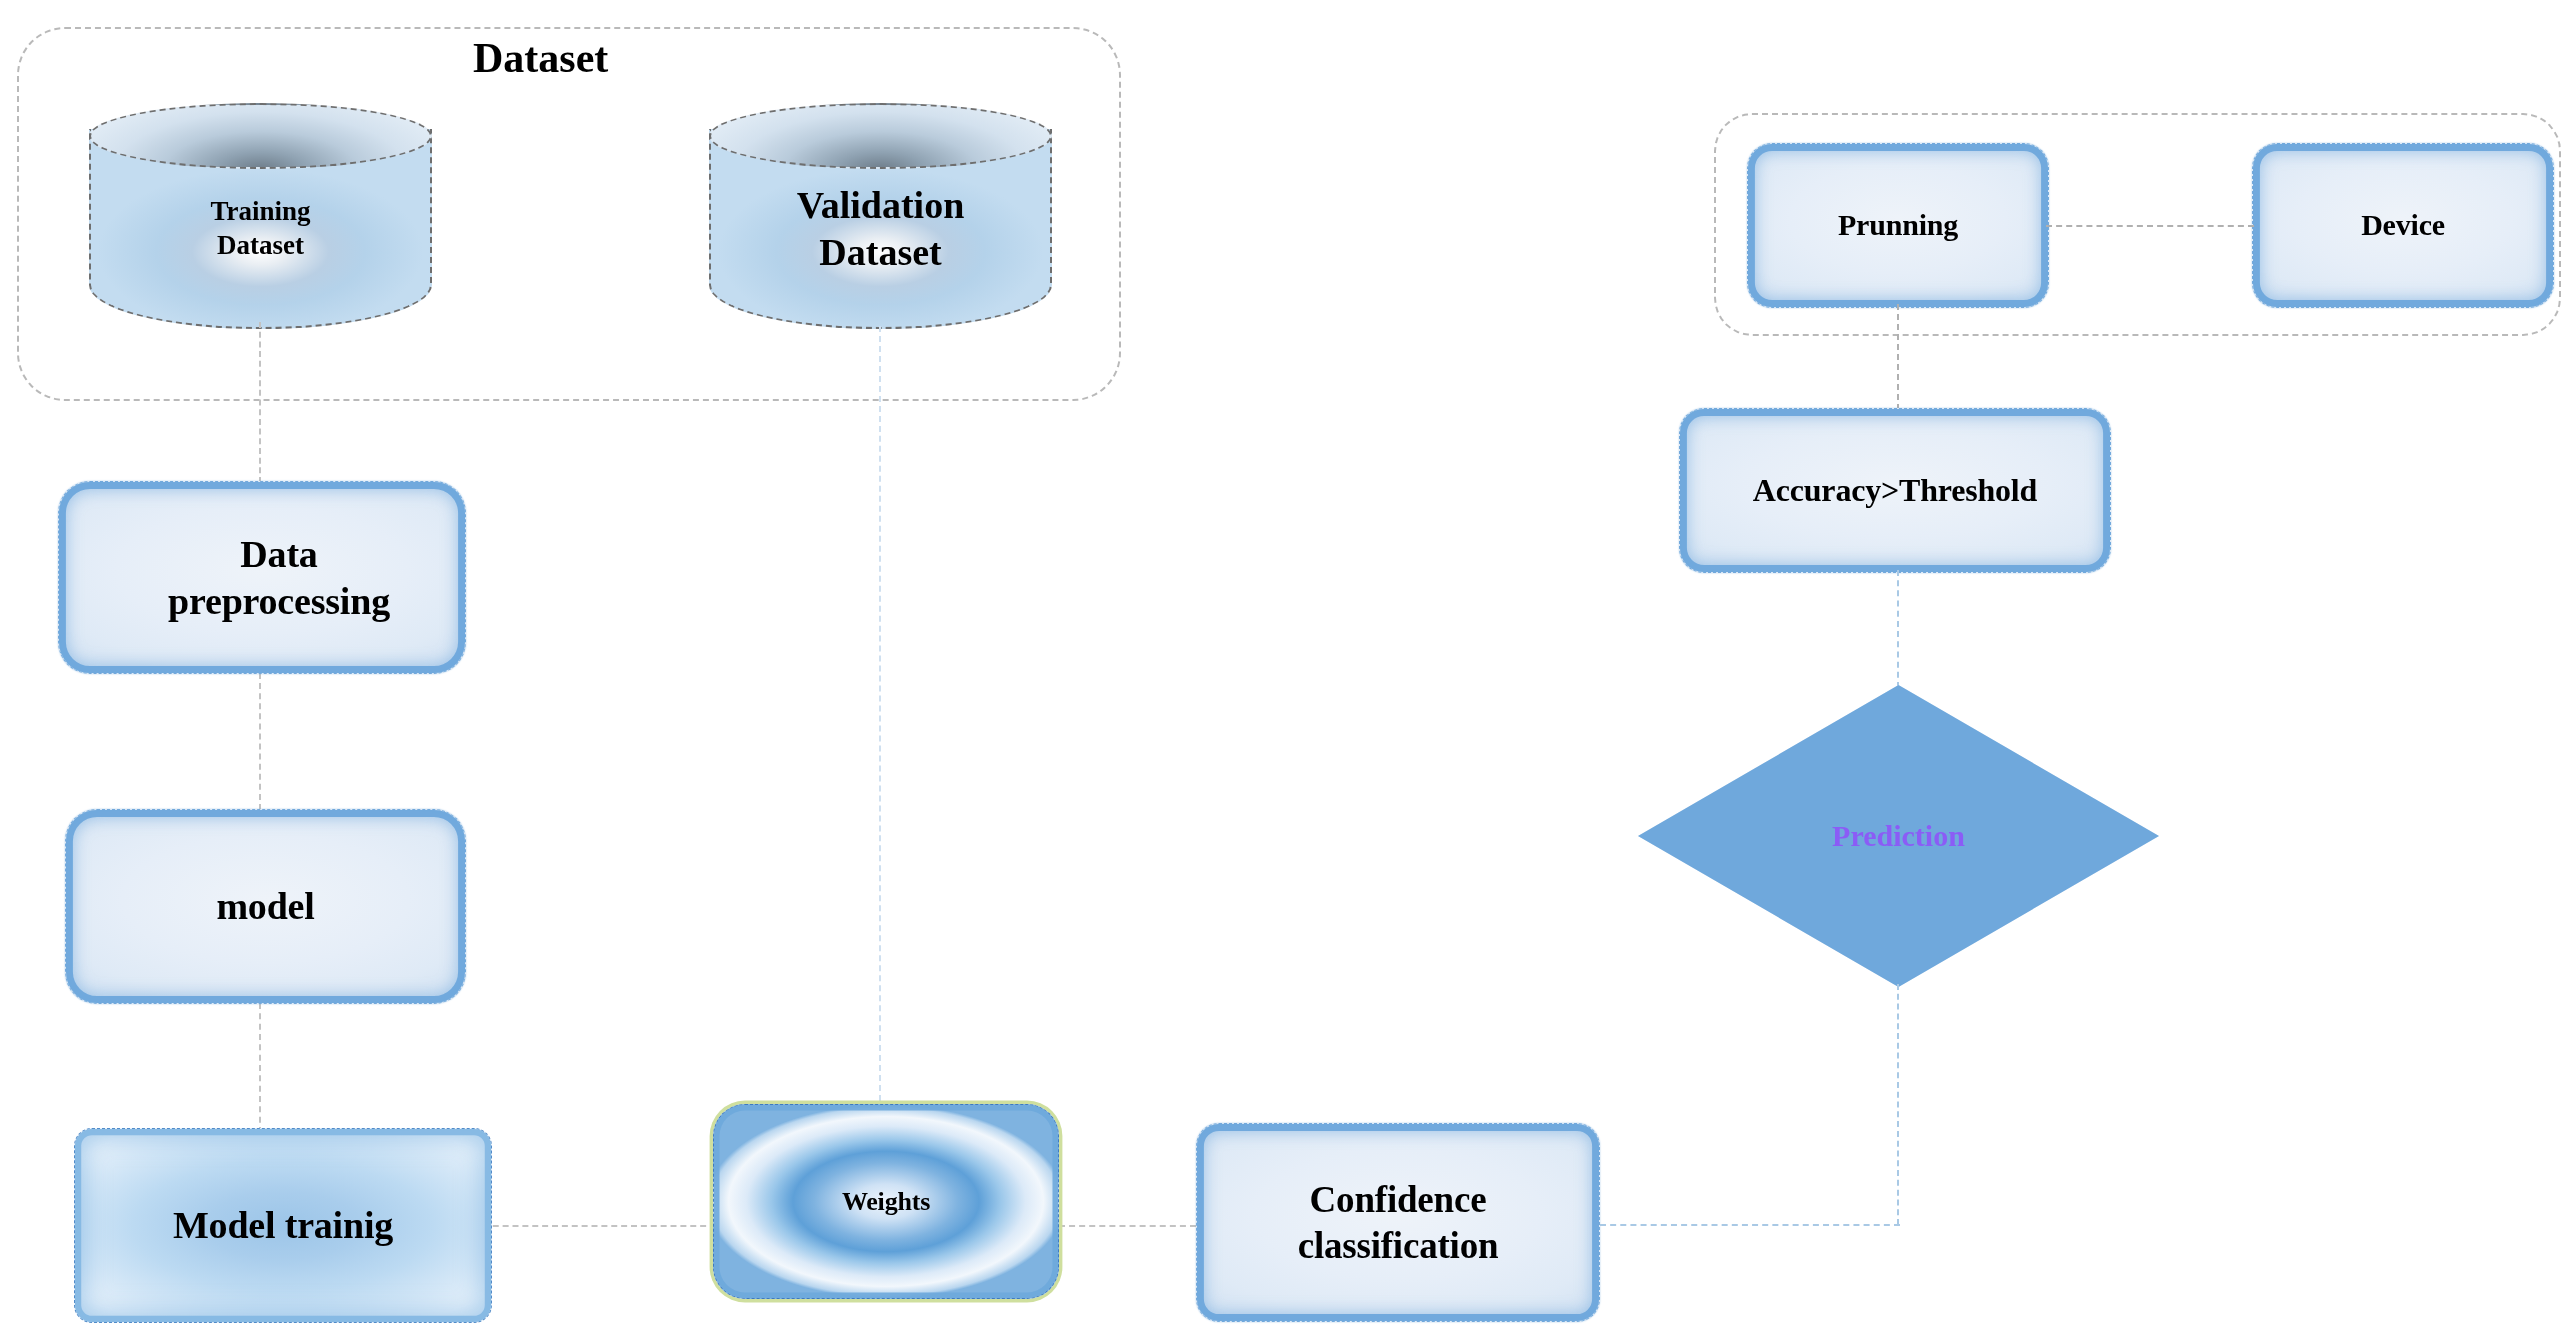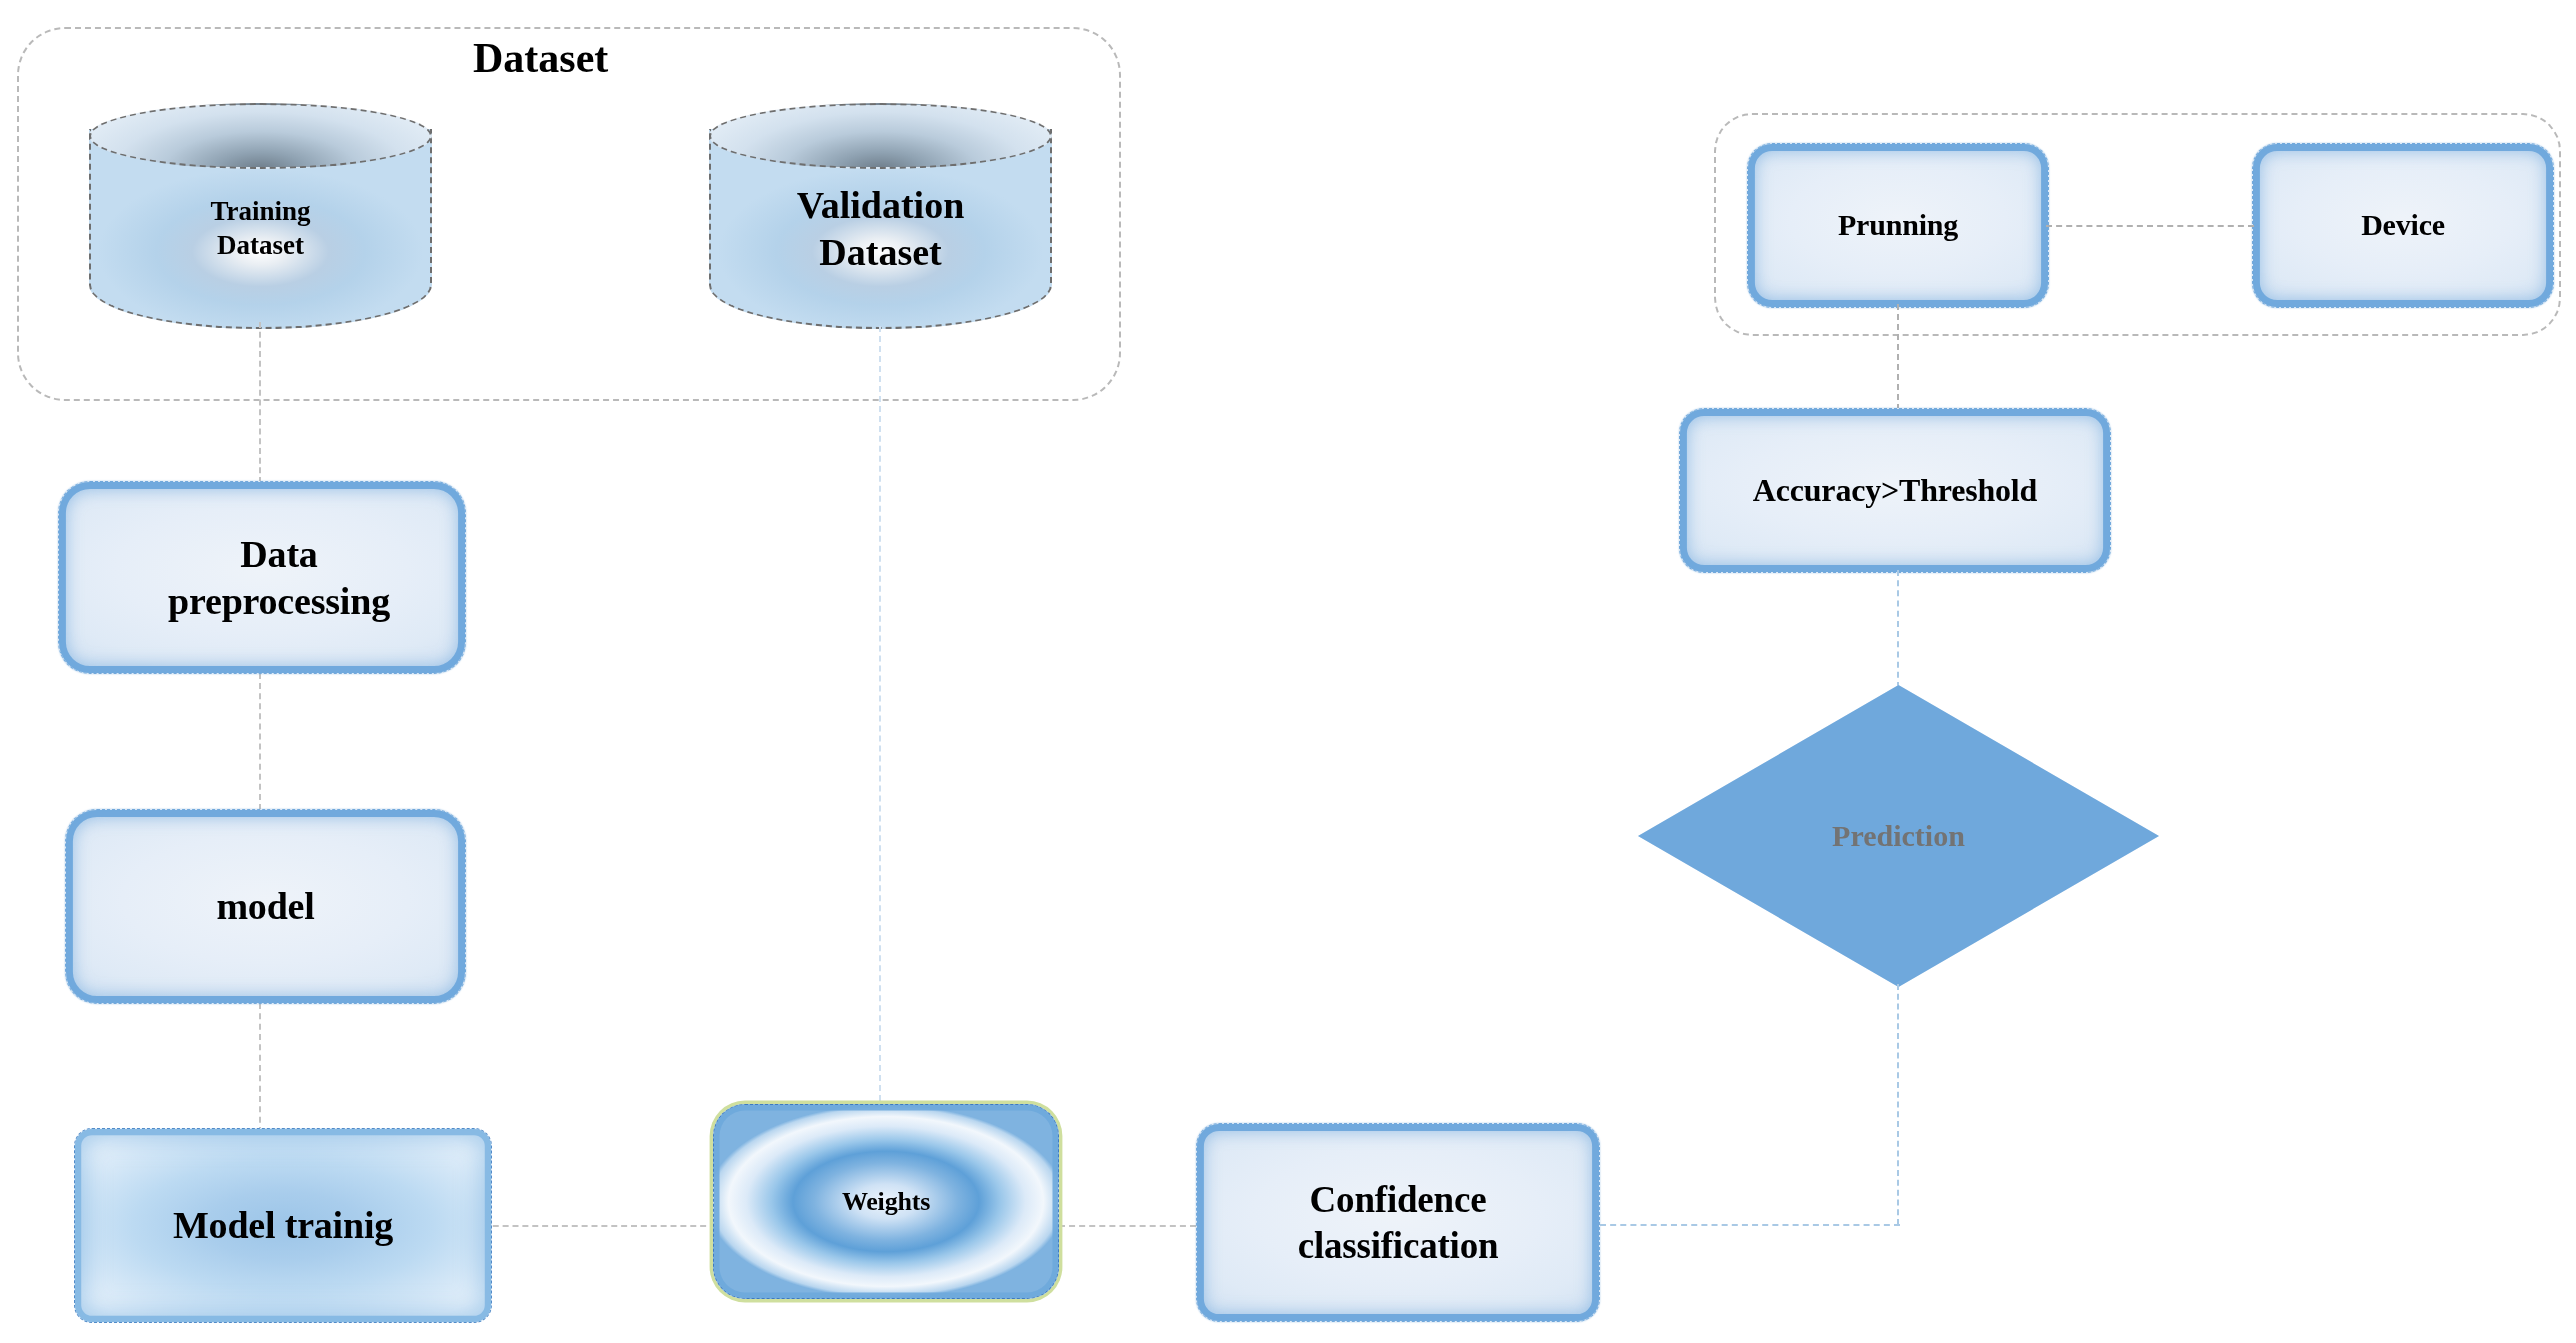--- a/index.html
+++ b/index.html
@@ -113,21 +113,21 @@
   }
   .diamond-edge {
     position: absolute; inset: 0;
     background: #6fa8dc;
     clip-path: polygon(50% 0%, 100% 50%, 50% 100%, 0% 50%,
                        2.6% 50%, 50% 4.4%, 97.4% 50%, 50% 95.6%, 2.6% 50%, 0% 50%);
   }
   .diamond-label {
     position: absolute; inset: 0;
     display: flex; align-items: center; justify-content: center;
-    font-weight: bold; color: #737373; z-index: 4;
+    font-weight: bold; color: #8b5cf6; z-index: 4;
   }
 
   
   .group-title {
     position: absolute;
     font-weight: bold;
     color: #000;
     white-space: nowrap;
   }
 

